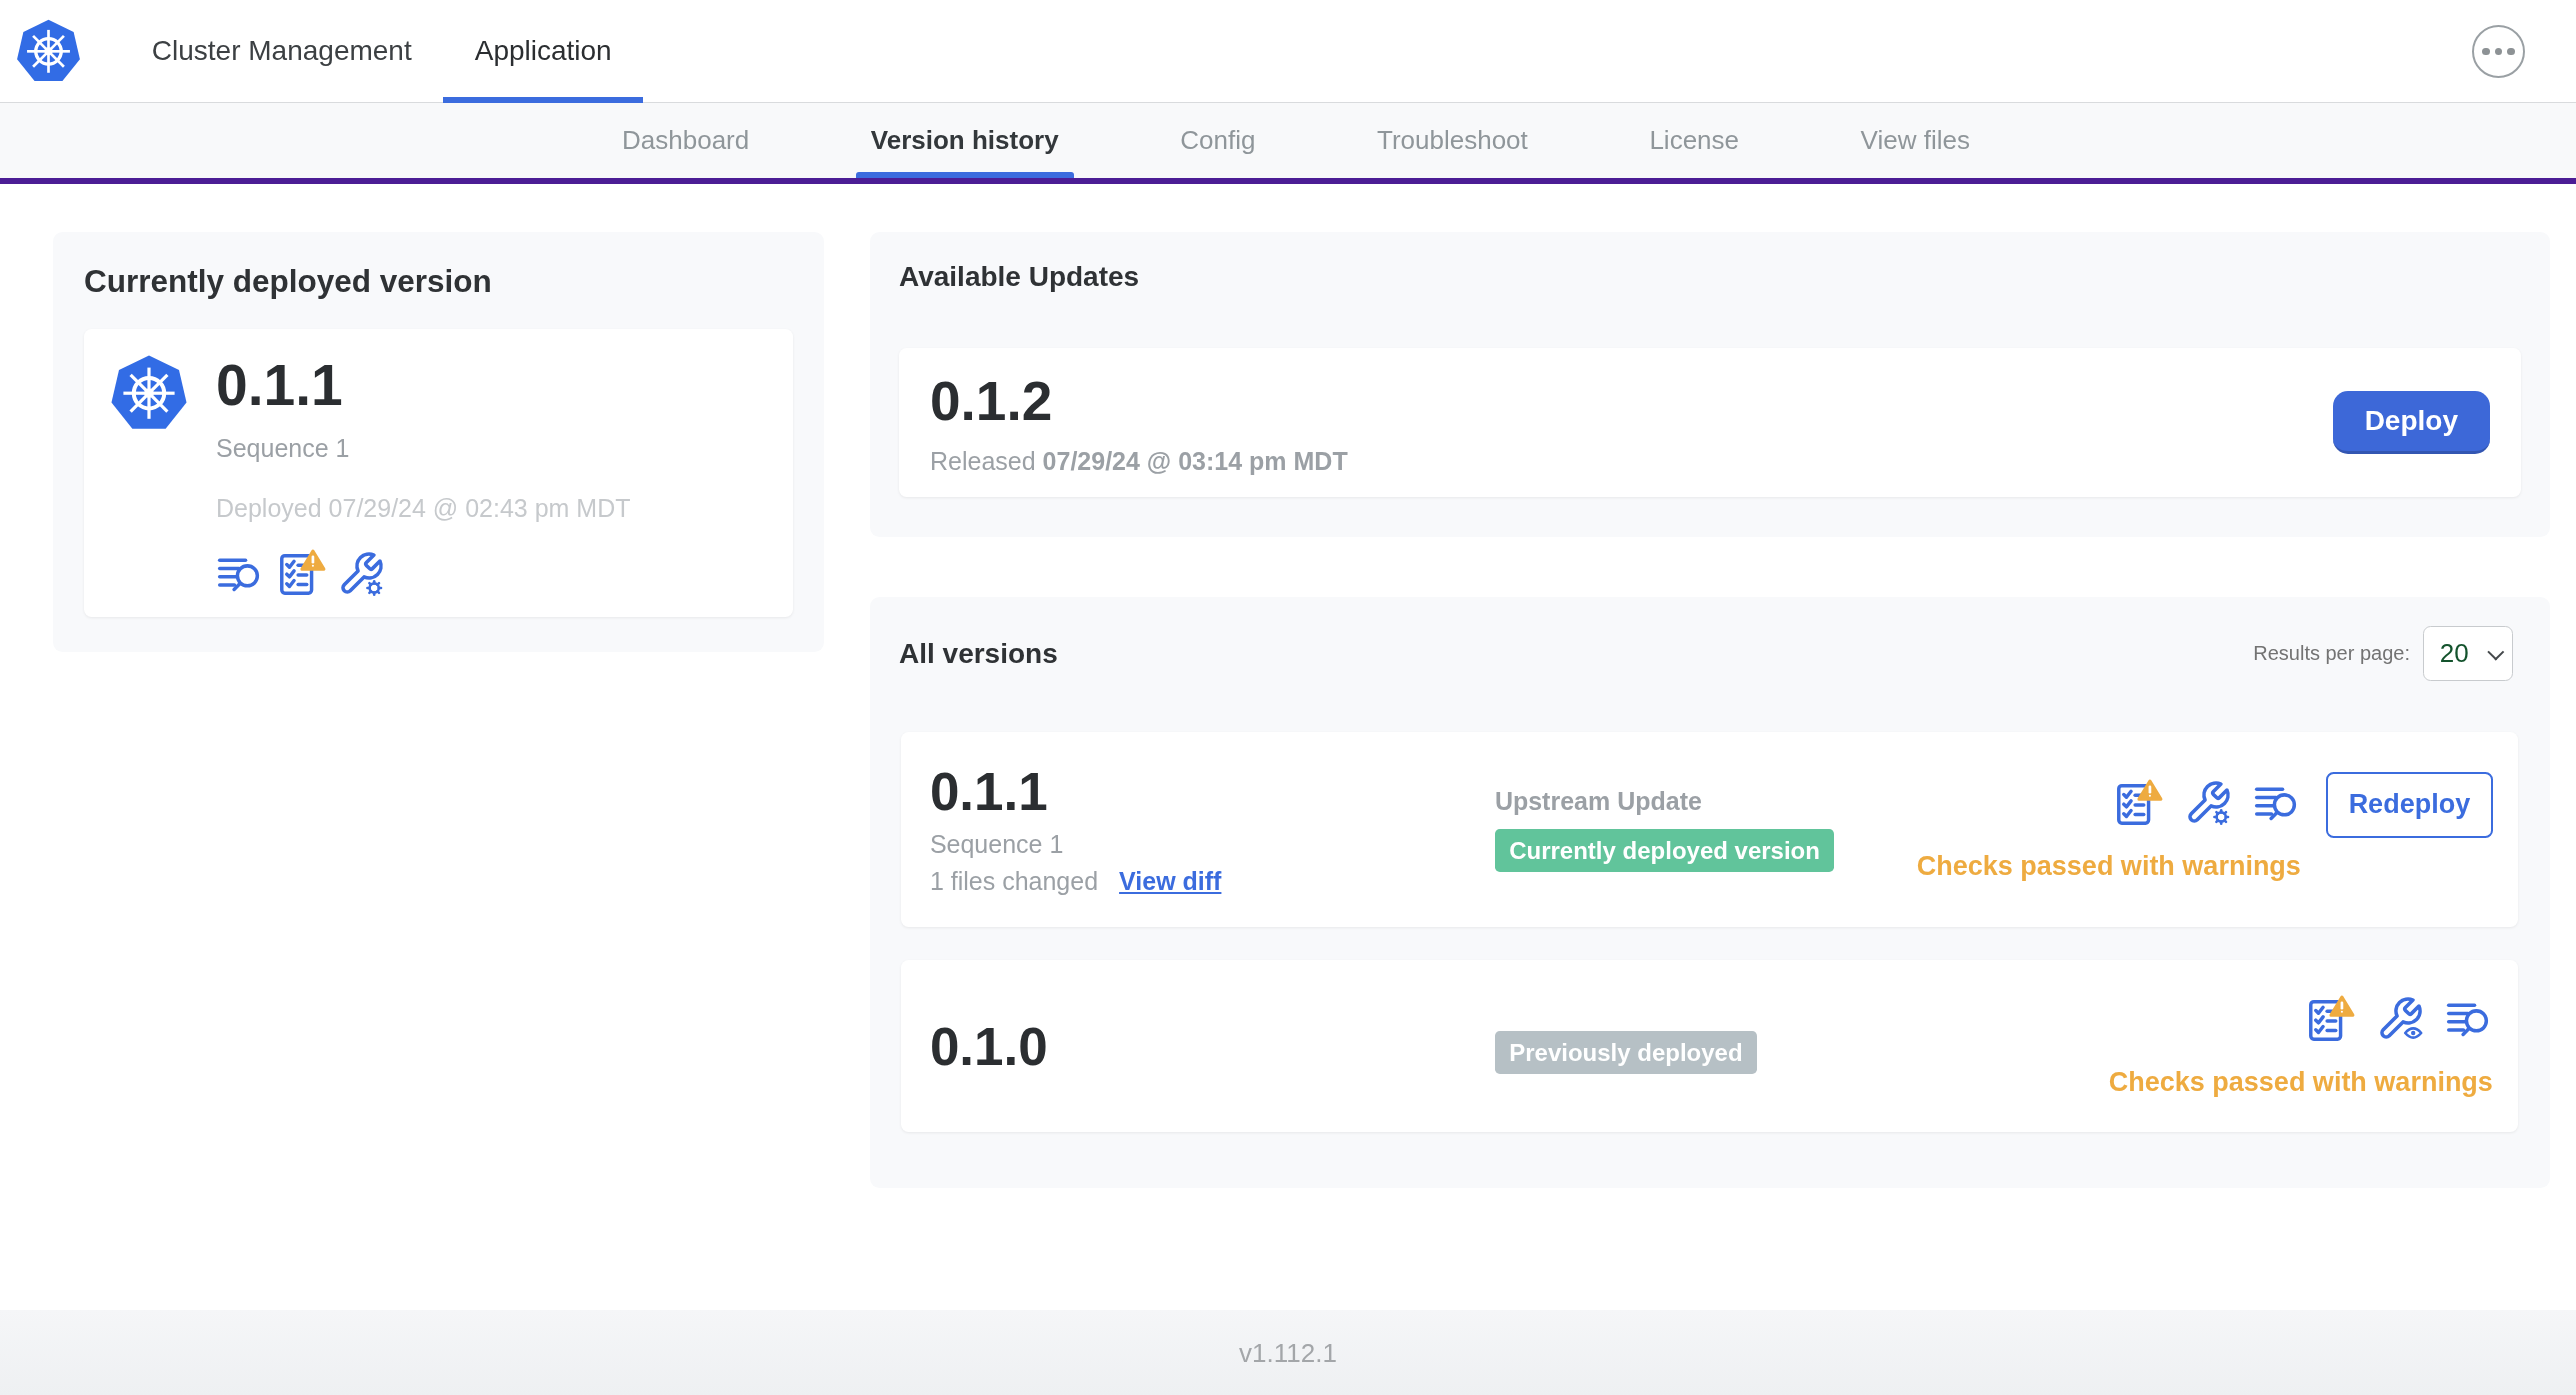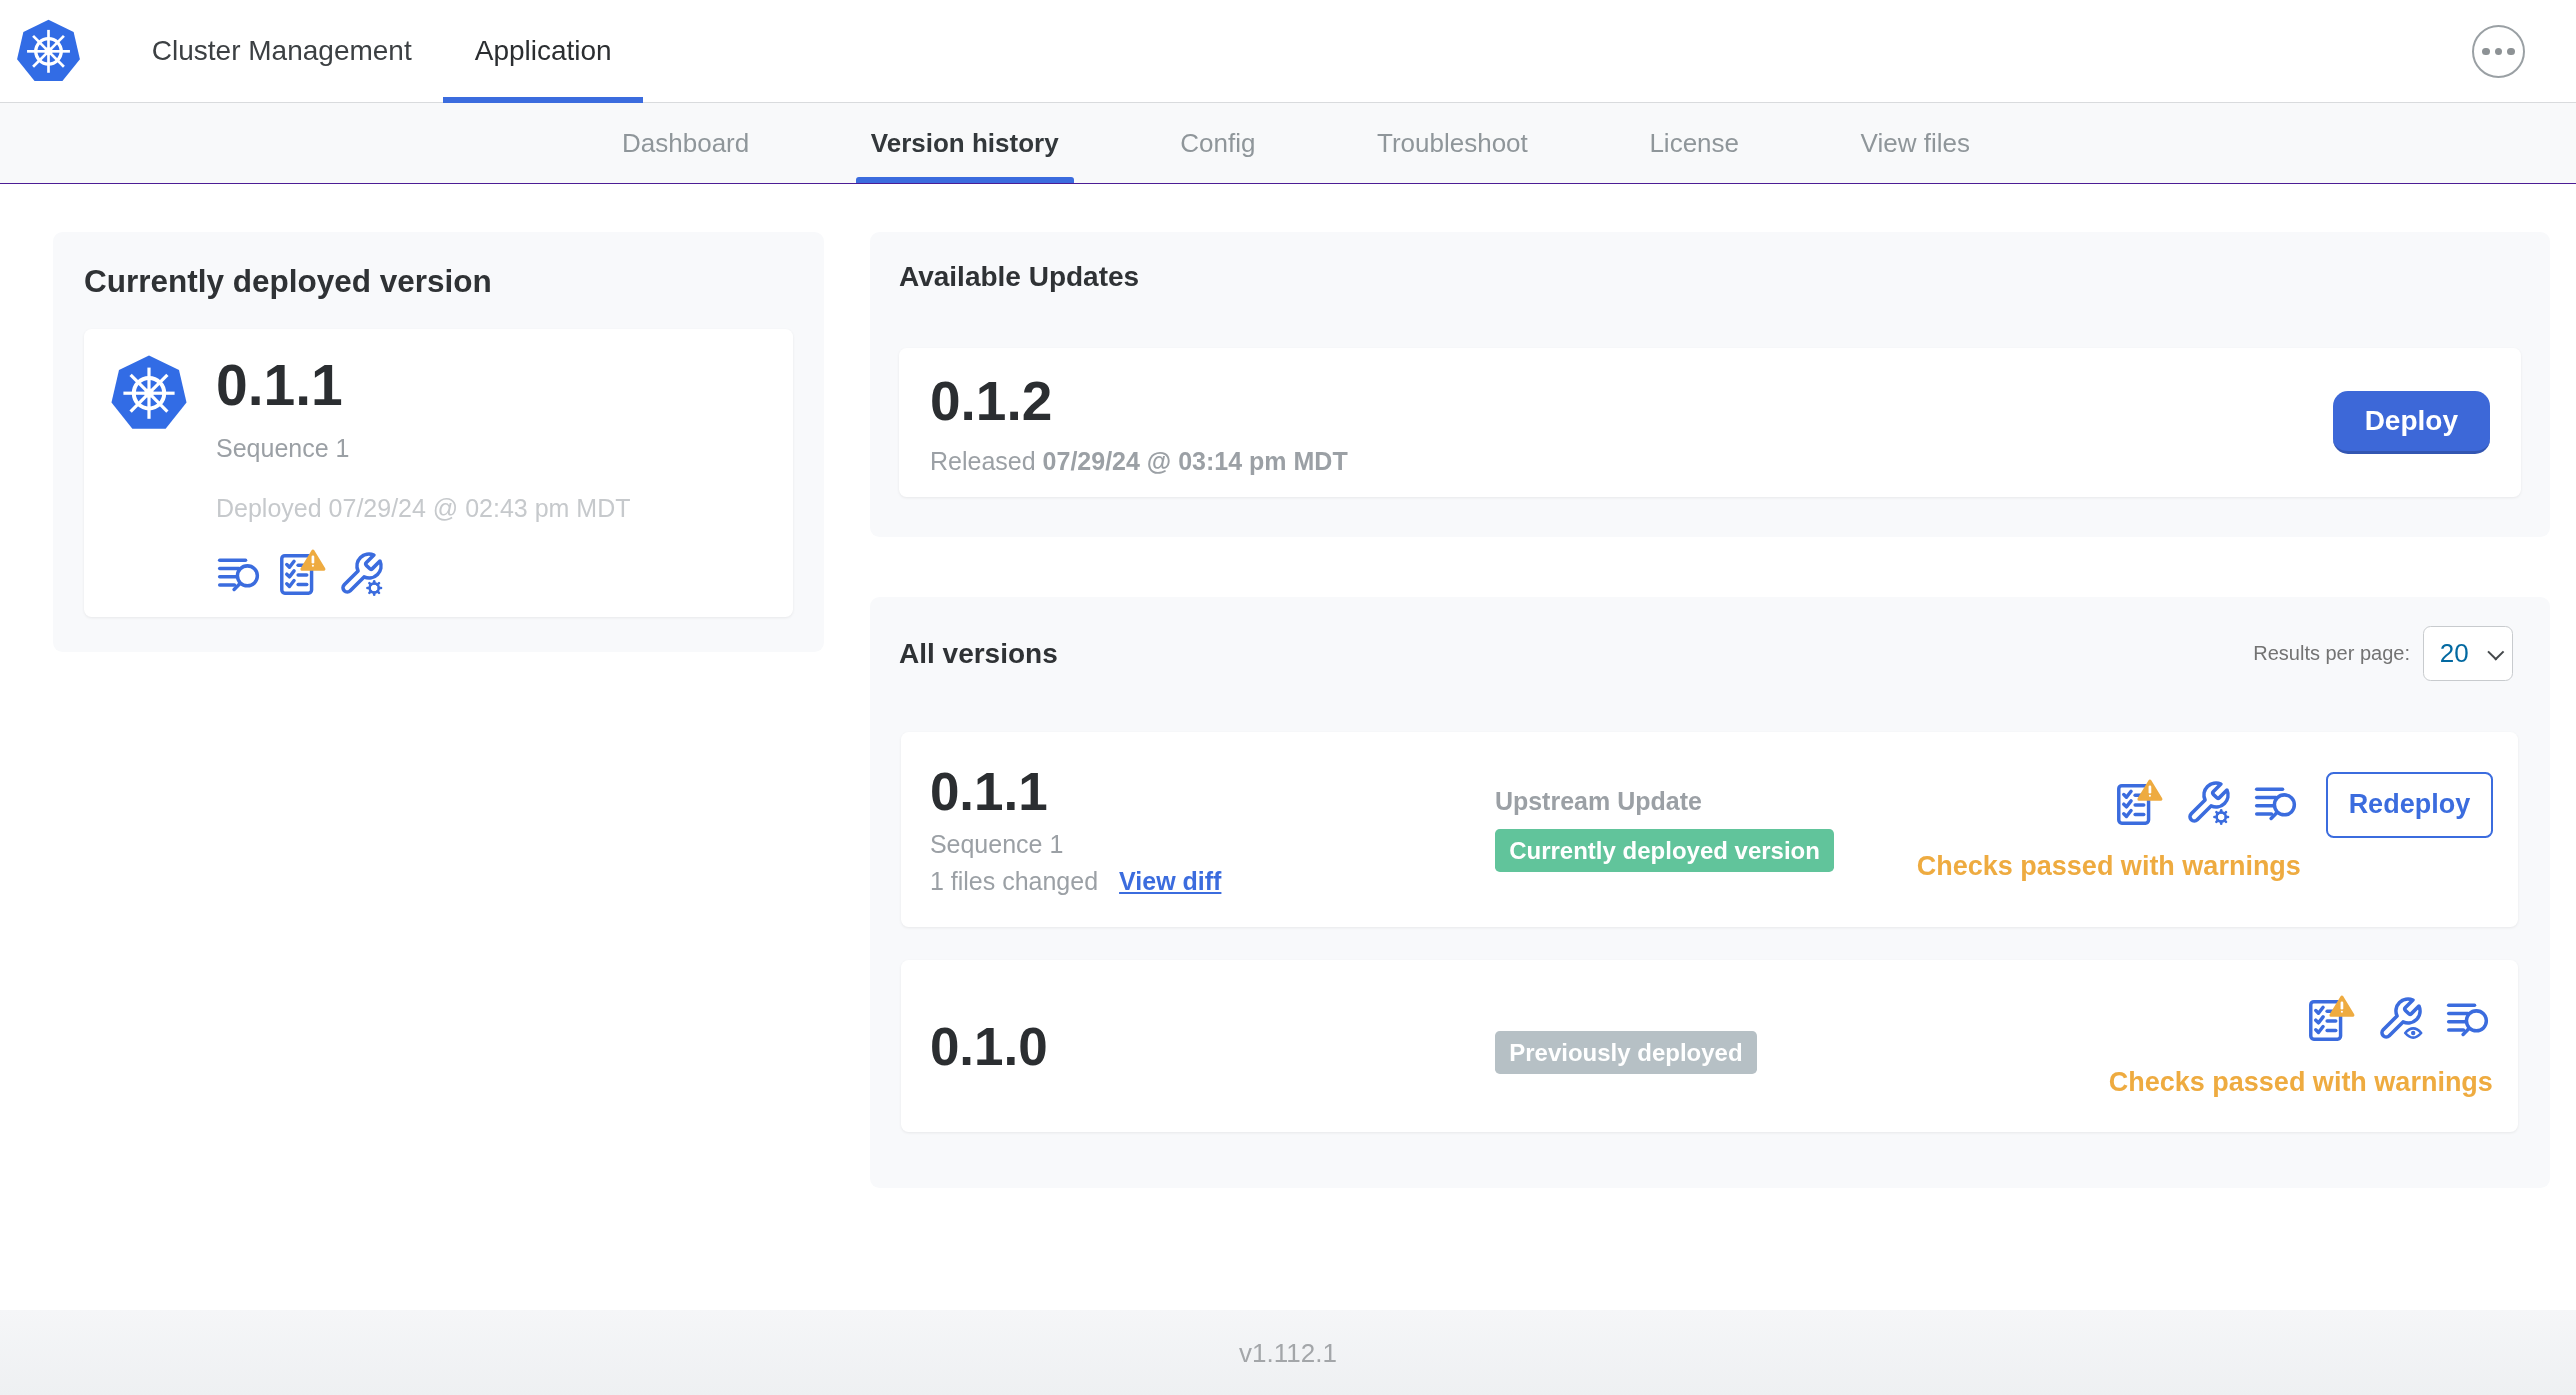--- a/index.html
+++ b/index.html
@@ -31,21 +31,21 @@
     position:absolute; right:51px; top:25px; width:53px; height:53px;
     border:2.4px solid #9aa0a4; border-radius:50%;
     display:flex; align-items:center; justify-content:center; gap:4.8px;
     background:#fff; cursor:pointer;
   }
   .more-btn i { width:7.6px; height:7.6px; border-radius:50%; background:#8d9295; }
 
   
   .subnav {
     position:absolute; left:0; top:103px; width:2576px; height:81px;
-    background:#f8f9fa; border-bottom:1px solid #4c1d95;
+    background:#f8f9fa; border-bottom:6px solid #4c1d95;
     display:flex; align-items:stretch; justify-content:center; gap:91px;padding-left:16px;
   }
   .subnav-item {
     position:relative; display:flex; align-items:center; padding:0 15.3px;
     font-size:26px; color:#8f969a; cursor:pointer; white-space:nowrap;
   }
   .subnav-item.active { color:#33383b; font-weight:700; }
   .subnav-item.active::after {
     content:""; position:absolute; left:0; right:0; bottom:0; height:5.7px;
     background:#3b6cde; border-radius:2.9px 2.9px 0 0;
@@ -88,21 +88,21 @@
   }
 
   
   .versions-card { left:870px; top:597px; width:1680px; height:591px; padding:29px; }
   .versions-head { display:flex; align-items:center; justify-content:space-between; }
   .rpp { display:flex; align-items:center; gap:13.4px; margin-right:7.6px; }
   .rpp-label { font-size:20px; color:#737373; }
   .rpp-select {
     width:90px; height:55px; background:#fff; border:1.4px solid #c8cbce;
     border-radius:7.6px; display:flex; align-items:center; justify-content:space-between;
-    padding:0 13.4px 0 15.3px; font-size:26px; color:#0369a1; cursor:pointer;
+    padding:0 13.4px 0 15.3px; font-size:26px; color:#14532d; cursor:pointer;
   }
   .chev { width:11.5px; height:11.5px; border-right:2.4px solid #44484b;
     border-bottom:2.4px solid #44484b; transform:rotate(45deg) translateY(-2.9px); }
 
   .vrow {
     position:relative; margin-left:1.9px; width:1617px; border-radius:7.6px;
     display:grid; grid-template-columns:565px 1fr auto; align-items:center;
     padding:0 25px 0 29px;
   }
   .vrow.row1 { margin-top:51px; height:195px; }

